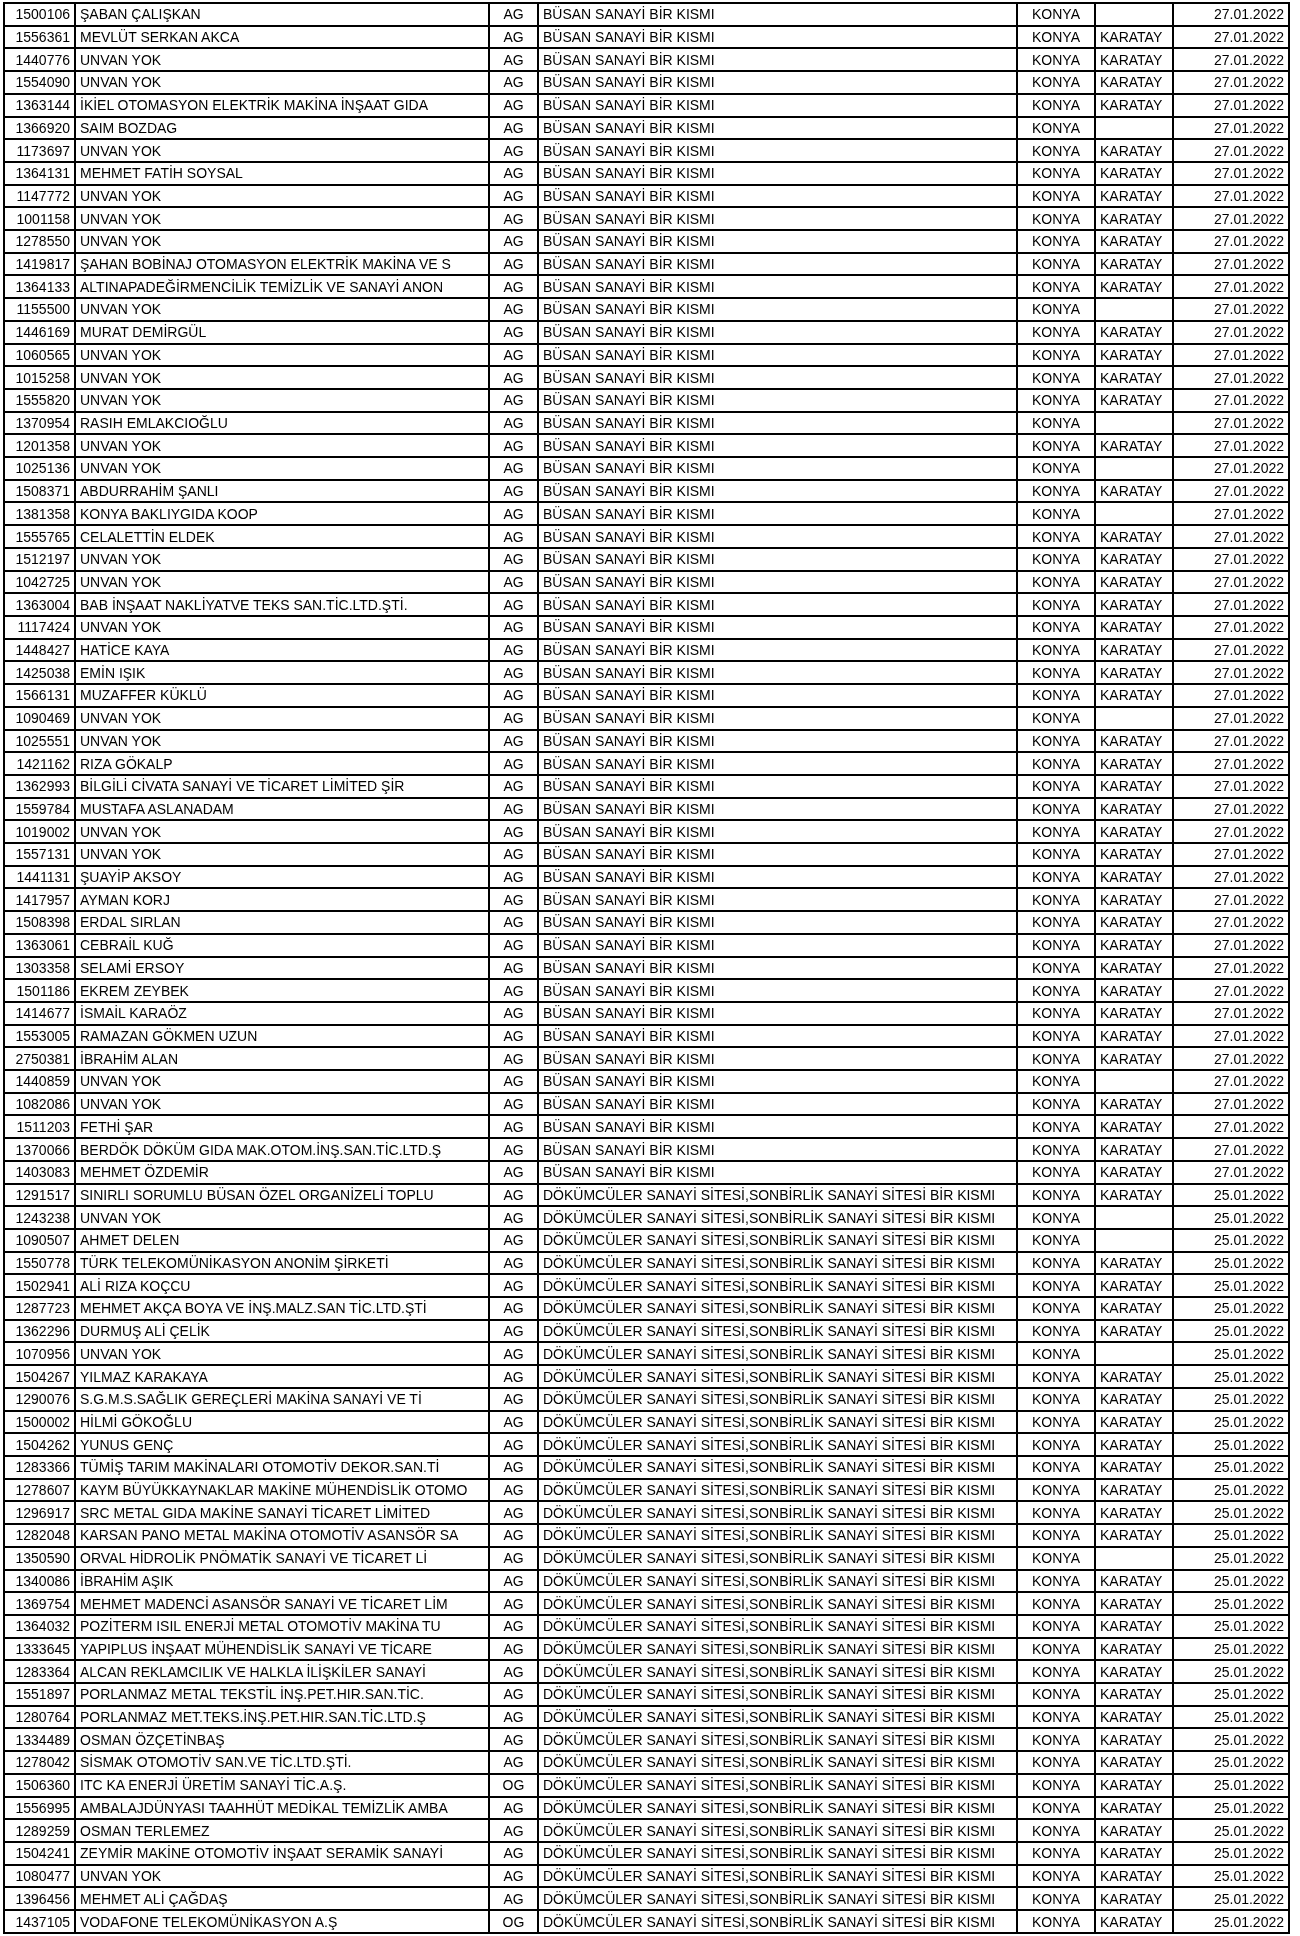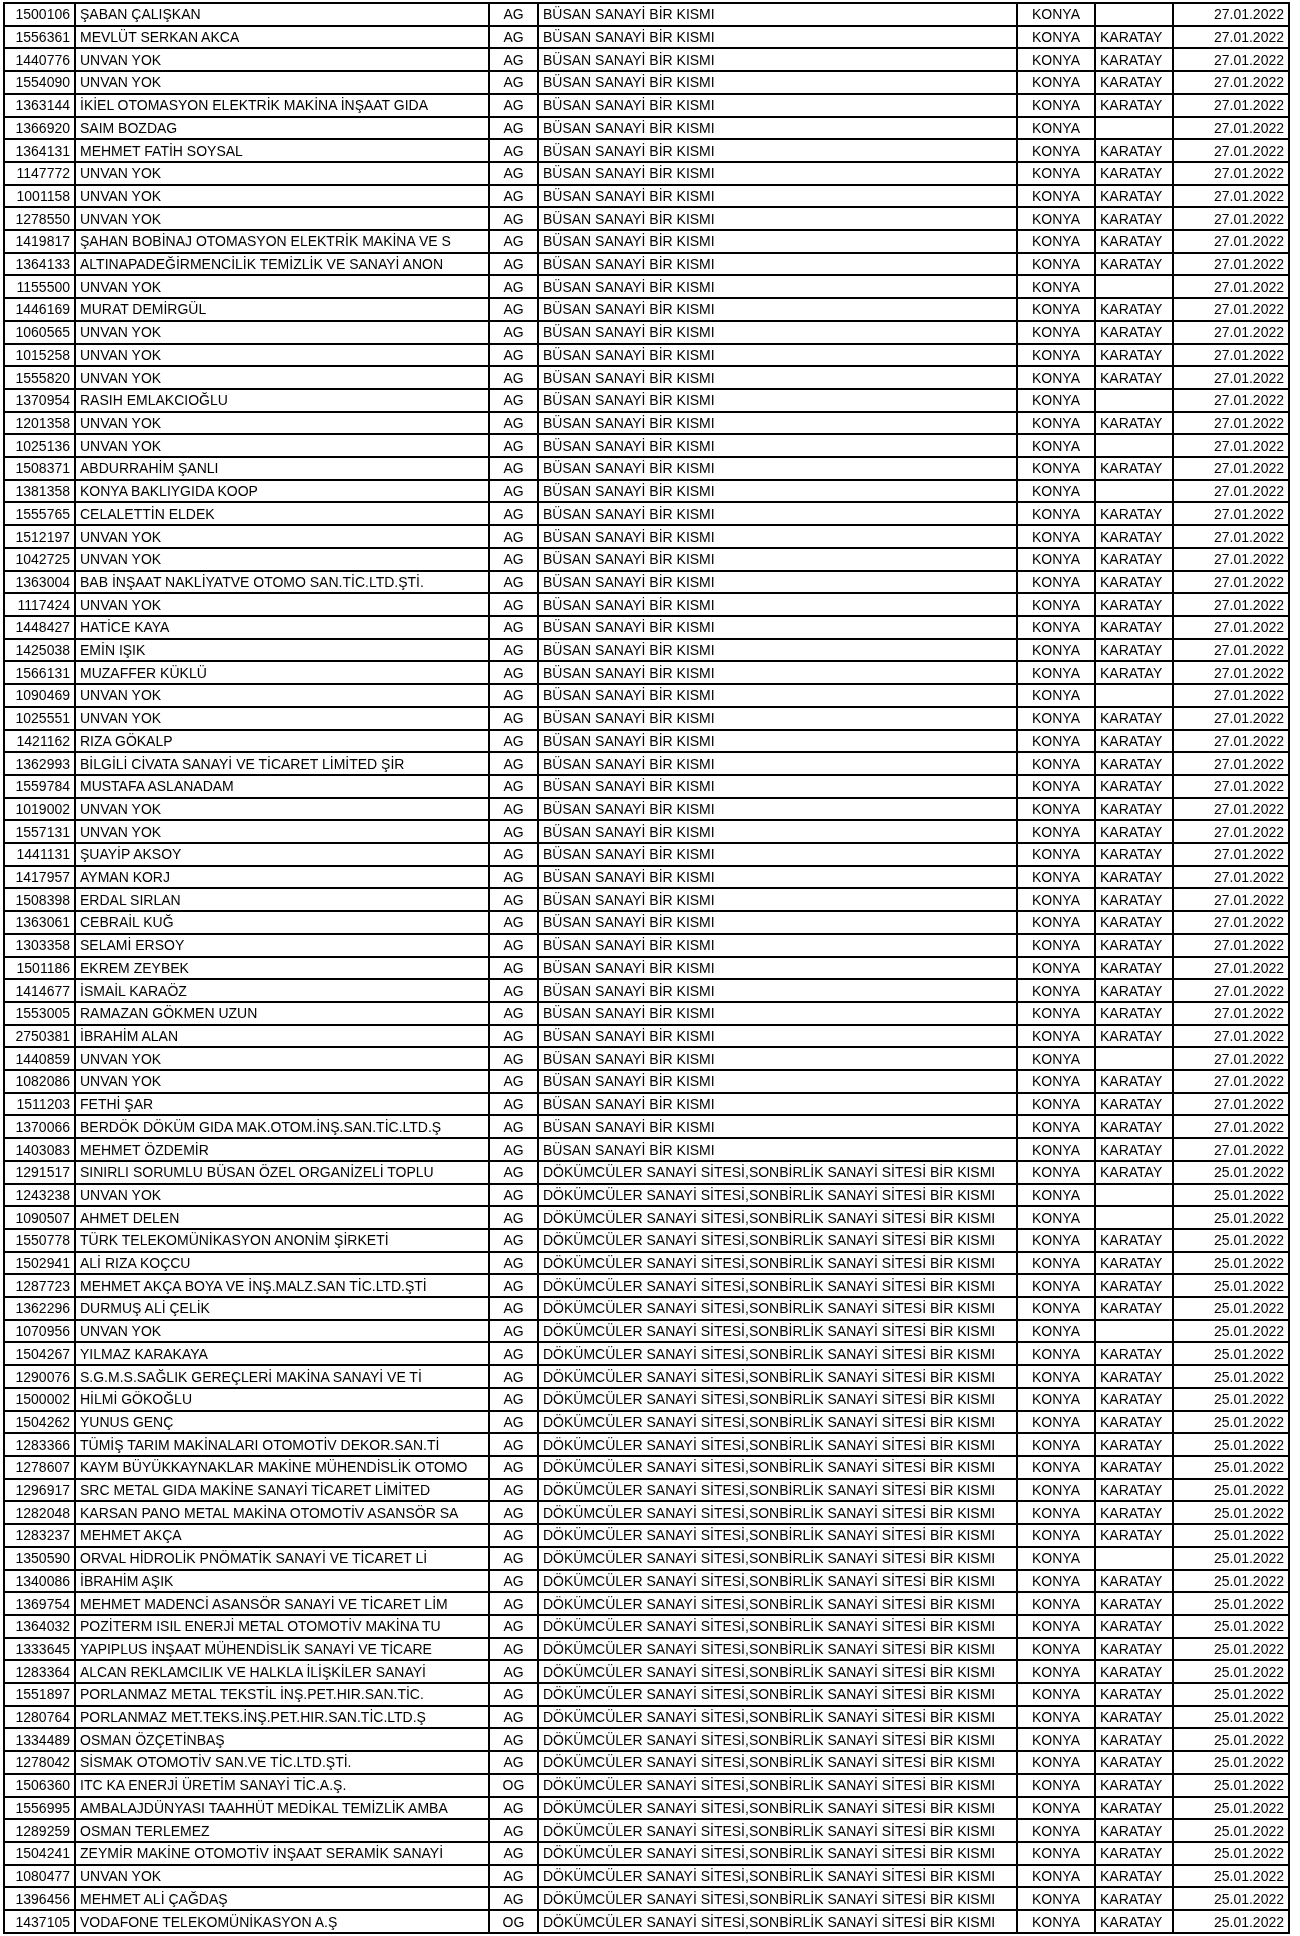--- a/index.html
+++ b/index.html
@@ -105,20 +105,29 @@
         <tr>
           <td class="c-id">1366920</td>
           <td class="c-name">SAIM BOZDAG</td>
           <td class="c-type">AG</td>
           <td class="c-loc">BÜSAN SANAYİ BİR KISMI</td>
           <td class="c-city">KONYA</td>
           <td class="c-dist"></td>
           <td class="c-date">27.01.2022</td>
         </tr>
         <tr>
+          <td class="c-id">1173697</td>
+          <td class="c-name">UNVAN YOK</td>
+          <td class="c-type">AG</td>
+          <td class="c-loc">BÜSAN SANAYİ BİR KISMI</td>
+          <td class="c-city">KONYA</td>
+          <td class="c-dist">KARATAY</td>
+          <td class="c-date">27.01.2022</td>
+        </tr>
+        <tr>
           <td class="c-id">1364131</td>
           <td class="c-name">MEHMET FATİH SOYSAL</td>
           <td class="c-type">AG</td>
           <td class="c-loc">BÜSAN SANAYİ BİR KISMI</td>
           <td class="c-city">KONYA</td>
           <td class="c-dist">KARATAY</td>
           <td class="c-date">27.01.2022</td>
         </tr>
         <tr>
           <td class="c-id">1147772</td>
@@ -277,21 +286,21 @@
           <td class="c-id">1042725</td>
           <td class="c-name">UNVAN YOK</td>
           <td class="c-type">AG</td>
           <td class="c-loc">BÜSAN SANAYİ BİR KISMI</td>
           <td class="c-city">KONYA</td>
           <td class="c-dist">KARATAY</td>
           <td class="c-date">27.01.2022</td>
         </tr>
         <tr>
           <td class="c-id">1363004</td>
-          <td class="c-name">BAB İNŞAAT NAKLİYATVE OTOMO SAN.TİC.LTD.ŞTİ.</td>
+          <td class="c-name">BAB İNŞAAT NAKLİYATVE TEKS SAN.TİC.LTD.ŞTİ.</td>
           <td class="c-type">AG</td>
           <td class="c-loc">BÜSAN SANAYİ BİR KISMI</td>
           <td class="c-city">KONYA</td>
           <td class="c-dist">KARATAY</td>
           <td class="c-date">27.01.2022</td>
         </tr>
         <tr>
           <td class="c-id">1117424</td>
           <td class="c-name">UNVAN YOK</td>
           <td class="c-type">AG</td>
@@ -647,29 +656,20 @@
           <td class="c-name">SRC METAL GIDA MAKİNE SANAYİ TİCARET LİMİTED</td>
           <td class="c-type">AG</td>
           <td class="c-loc">DÖKÜMCÜLER SANAYİ SİTESİ,SONBİRLİK SANAYİ SİTESİ BİR KISMI</td>
           <td class="c-city">KONYA</td>
           <td class="c-dist">KARATAY</td>
           <td class="c-date">25.01.2022</td>
         </tr>
         <tr>
           <td class="c-id">1282048</td>
           <td class="c-name">KARSAN PANO METAL MAKİNA OTOMOTİV ASANSÖR SA</td>
-          <td class="c-type">AG</td>
-          <td class="c-loc">DÖKÜMCÜLER SANAYİ SİTESİ,SONBİRLİK SANAYİ SİTESİ BİR KISMI</td>
-          <td class="c-city">KONYA</td>
-          <td class="c-dist">KARATAY</td>
-          <td class="c-date">25.01.2022</td>
-        </tr>
-        <tr>
-          <td class="c-id">1283237</td>
-          <td class="c-name">MEHMET AKÇA</td>
           <td class="c-type">AG</td>
           <td class="c-loc">DÖKÜMCÜLER SANAYİ SİTESİ,SONBİRLİK SANAYİ SİTESİ BİR KISMI</td>
           <td class="c-city">KONYA</td>
           <td class="c-dist">KARATAY</td>
           <td class="c-date">25.01.2022</td>
         </tr>
         <tr>
           <td class="c-id">1350590</td>
           <td class="c-name">ORVAL HİDROLİK PNÖMATİK SANAYİ VE TİCARET Lİ</td>
           <td class="c-type">AG</td>

